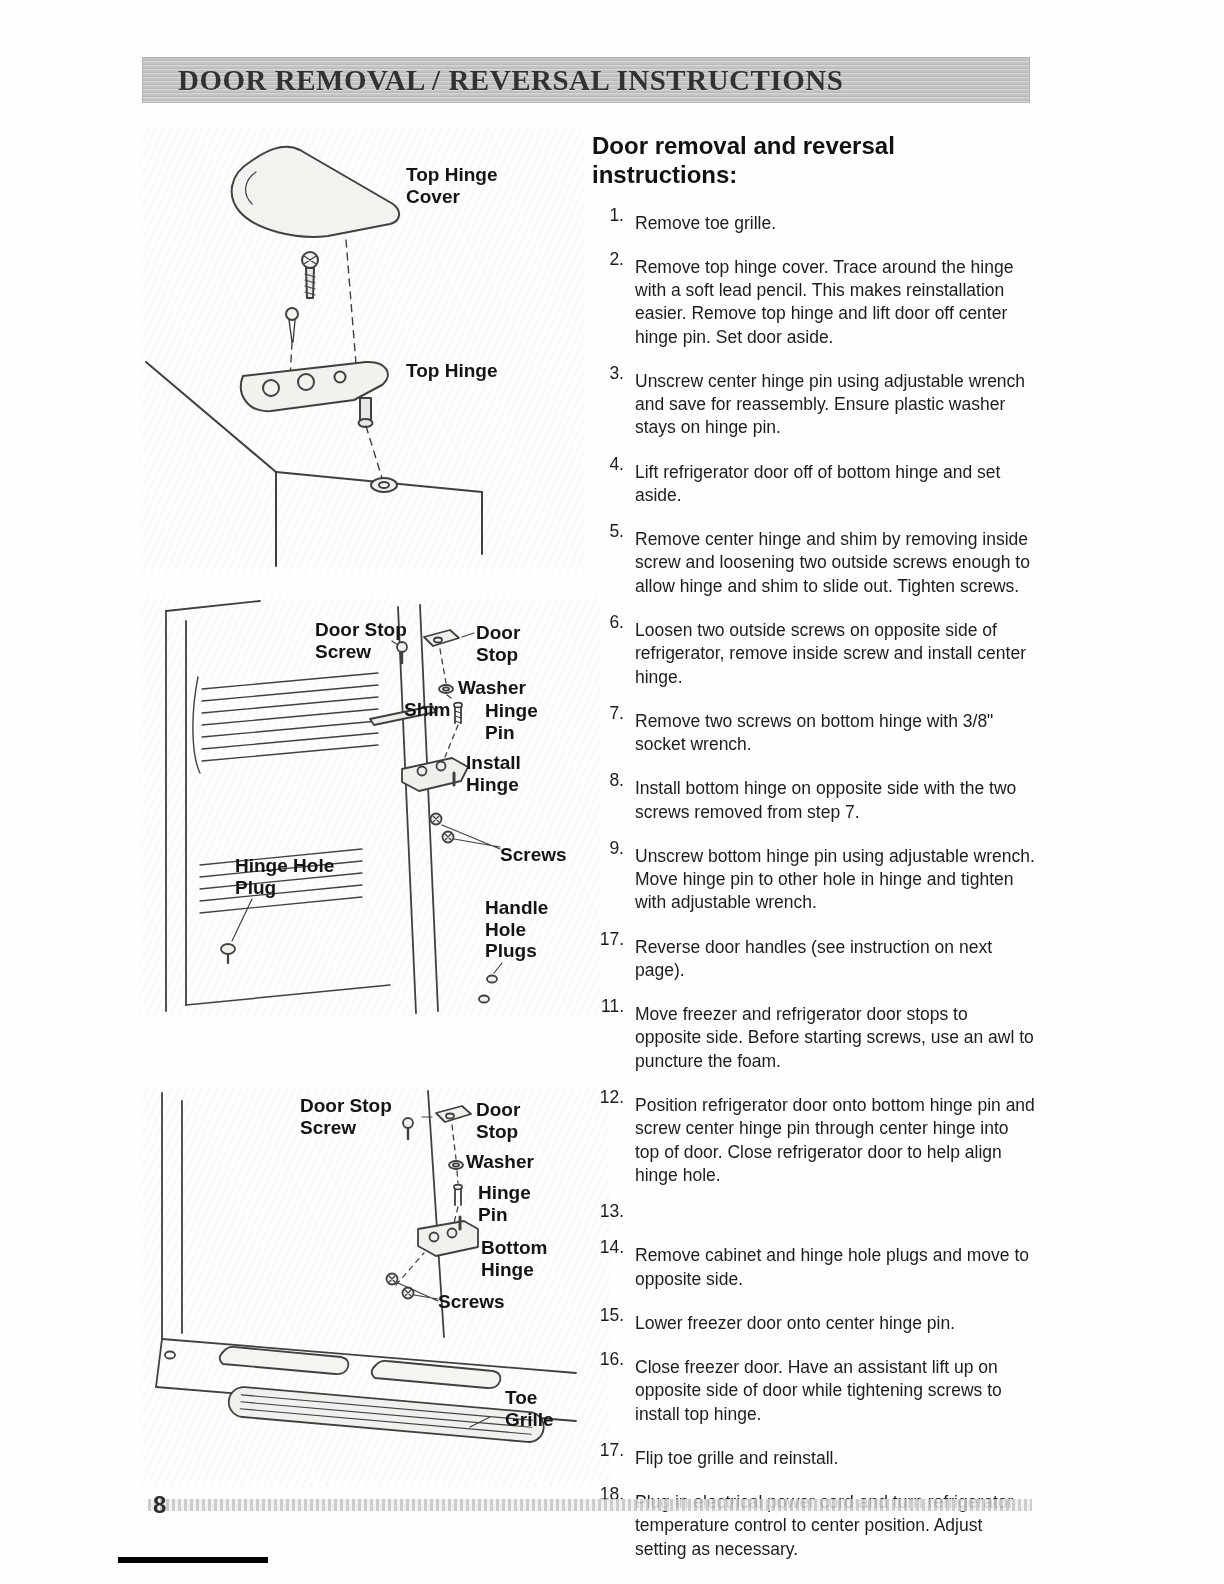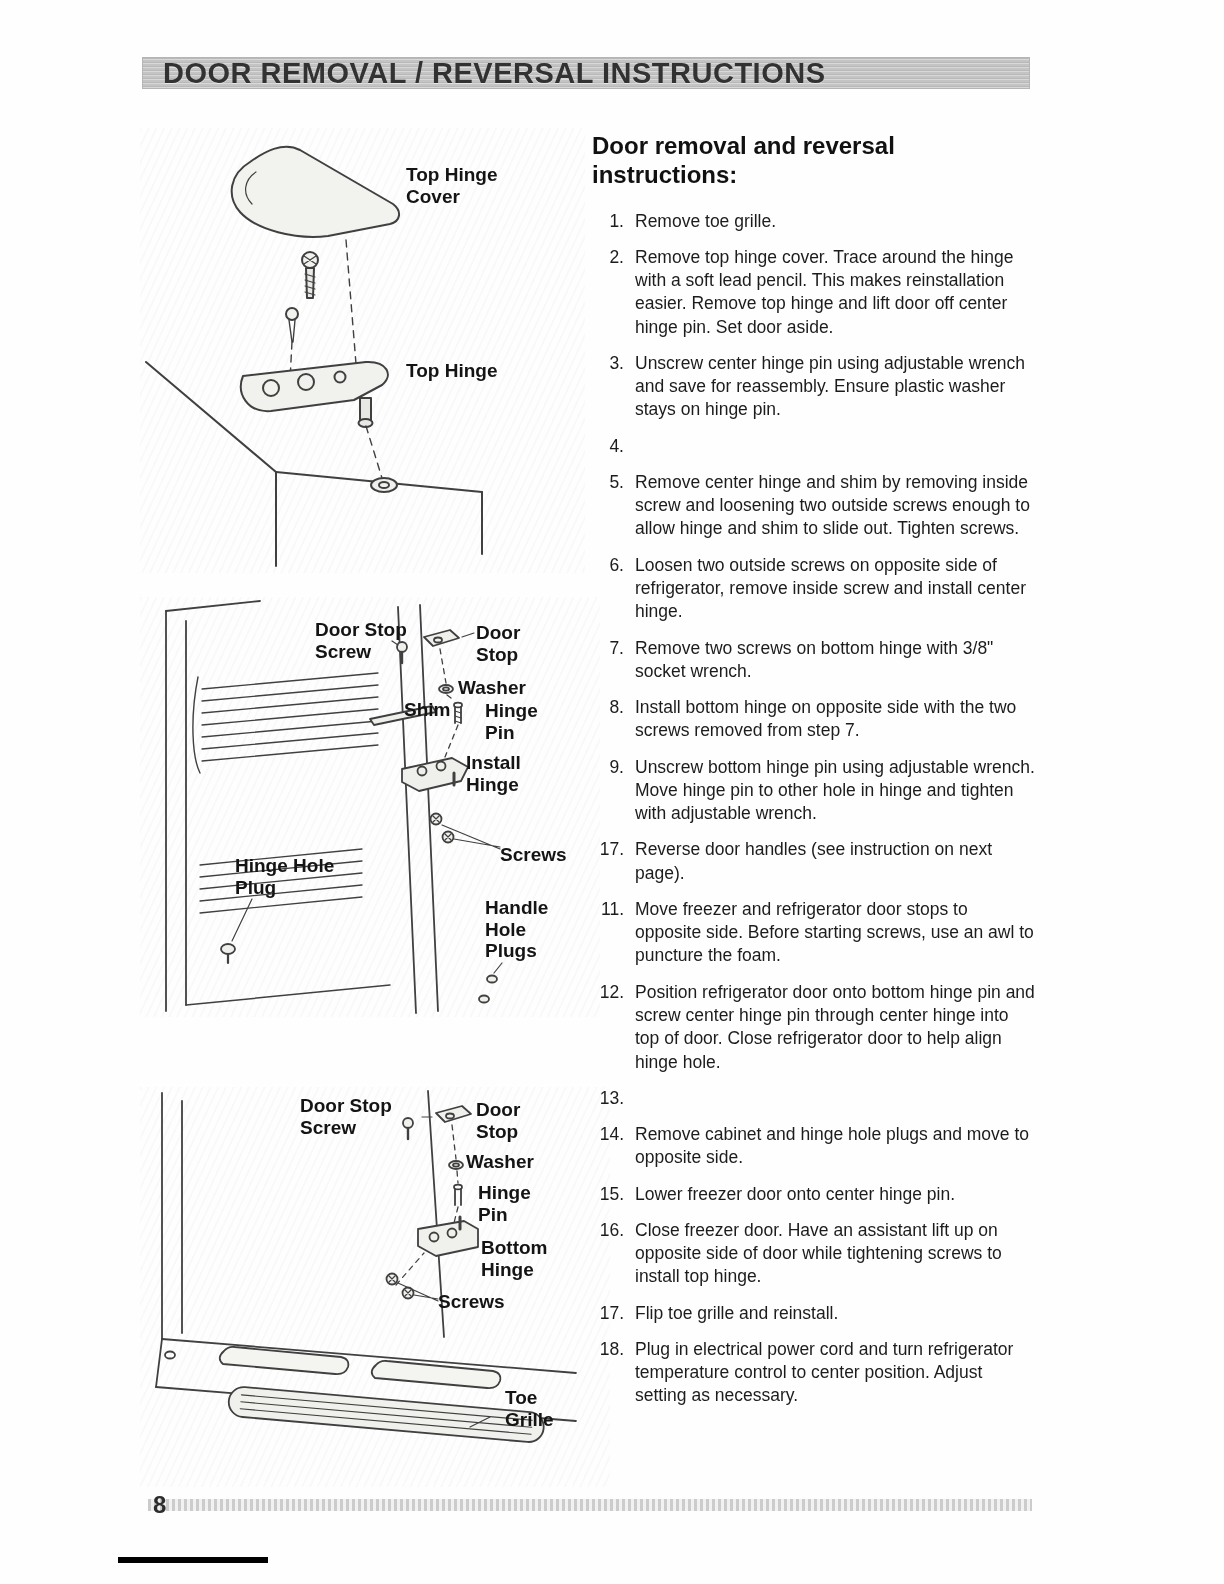--- a/index.html
+++ b/index.html
@@ -2,39 +2,40 @@
 <html><head>
 <meta charset="utf-8">
 <style>
   * { margin:0; padding:0; box-sizing:border-box; }
   html,body { background:#ffffff; }
   body { font-family:"Liberation Sans", sans-serif; color:#1a1a1a; }
   .page { position:relative; width:1224px; height:1584px; background:#fefefe; overflow:hidden; }
 
   
   .header {
-    position:absolute; left:142px; top:57px; width:888px; height:32px;
+    position:absolute; left:142px; top:57px; width:888px; height:46px;
     background:#c4c4c4;
     background-image: repeating-linear-gradient(0deg, rgba(255,255,255,0.35) 0 1px, rgba(0,0,0,0.06) 1px 2px, transparent 2px 4px);
-    display:flex; align-items:center; padding-left:20px;
+    display:flex; align-items:center; padding-left:35px;
     border:1px solid #b5b5b5;
+    font-family:Liberation Serif, serif;
   }
   .header h1 { font-size:29px; font-weight:bold; color:#323232; letter-spacing:0.5px; text-shadow: 0 1px 0 rgba(255,255,255,0.4); }
 
   
   .diagram { position:absolute; background: repeating-linear-gradient(115deg, rgba(0,0,0,0.018) 0 2px, transparent 2px 7px); }
   .dlabel { position:absolute; font-weight:bold; font-size:19px; line-height:1.14; color:#141414; }
 
   
   .instructions { position:absolute; left:592px; top:131px; width:445px; }
-  .instr-heading { font-size:24px; font-weight:bold; line-height:1.22; margin-bottom:20px; width:345px; color:#111; }
+  .instr-heading { font-size:24px; font-weight:bold; line-height:1.22; margin-bottom:14px; width:345px; color:#111; }
   ol.instr-list { list-style:none; }
   li.instr { display:flex; margin-bottom:13px; font-size:17.5px; line-height:1.33; color:#1c1c1c; }
   li.instr .num { width:32px; flex:0 0 32px; text-align:right; margin-right:11px; }
-  li.instr .txt { flex:1; max-width:400px; }
+  li.instr .txt { flex:1; max-width:400px;margin-top:8px; }
 
   
   .footer-rule {
     position:absolute; left:148px; top:1499px; width:884px; height:12px;
     background: repeating-linear-gradient(90deg, #c3c3c3 0 3px, #efefef 3px 6px);
     opacity:0.85;
   }
   .page-number { position:absolute; left:153px; top:1491px; font-size:24px; font-weight:bold; color:#2d2d2d; z-index:2; }
   .bottom-mark { position:absolute; left:118px; top:1557px; width:150px; height:6px; background:#000; }
 </style>
@@ -243,20 +244,21 @@
       <li class="instr">
           <span class="num">2.</span>
           <span class="txt">Remove top hinge cover. Trace around the hinge with a soft lead pencil. This makes reinstallation easier. Remove top hinge and lift door off center hinge pin. Set door aside.</span>
         </li>
       <li class="instr">
           <span class="num">3.</span>
           <span class="txt">Unscrew center hinge pin using adjustable wrench and save for reassembly. Ensure plastic washer stays on hinge pin.</span>
         </li>
       <li class="instr">
           <span class="num">4.</span>
+          <span class="txt">Lift refrigerator door off of bottom hinge and set aside.</span>
         </li>
       <li class="instr">
           <span class="num">5.</span>
           <span class="txt">Remove center hinge and shim by removing inside screw and loosening two outside screws enough to allow hinge and shim to slide out. Tighten screws.</span>
         </li>
       <li class="instr">
           <span class="num">6.</span>
           <span class="txt">Loosen two outside screws on opposite side of refrigerator, remove inside screw and install center hinge.</span>
         </li>
       <li class="instr">

